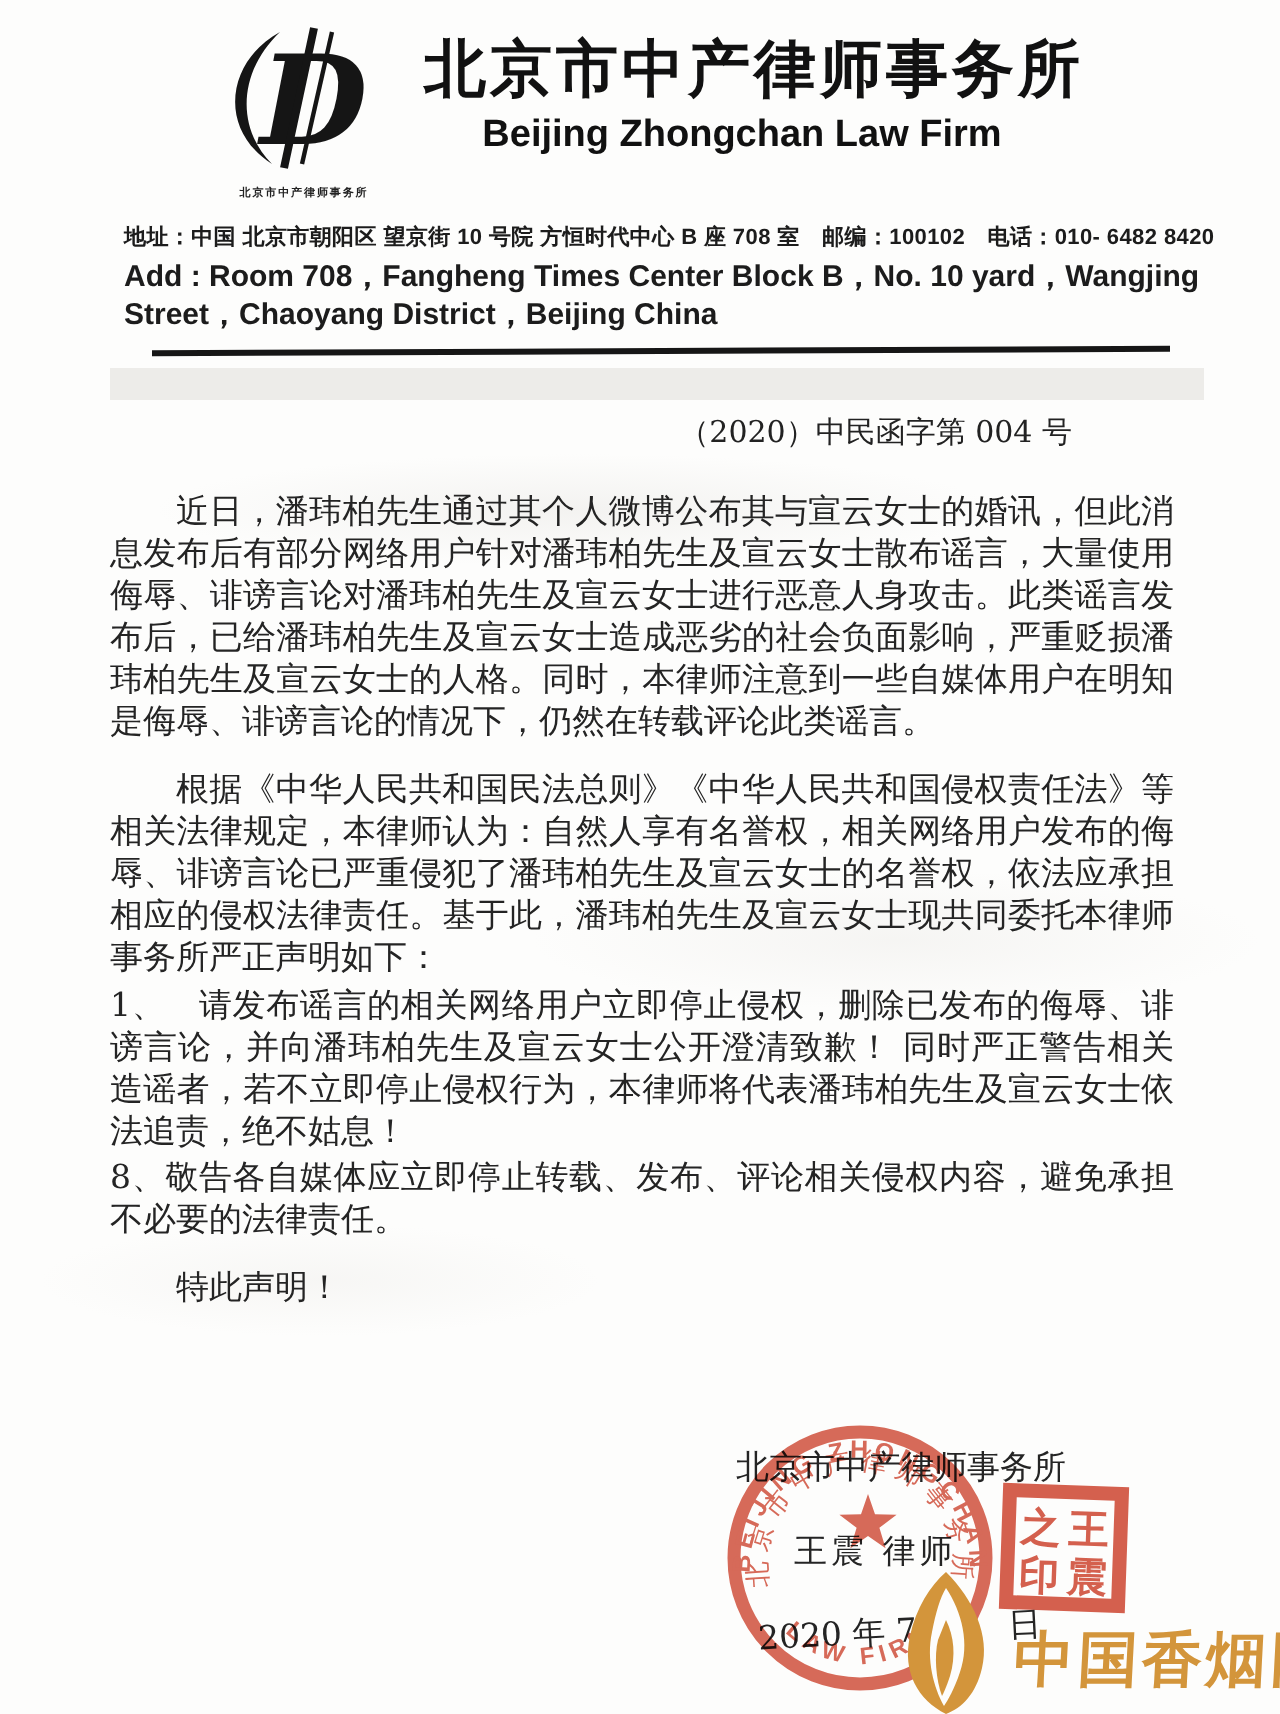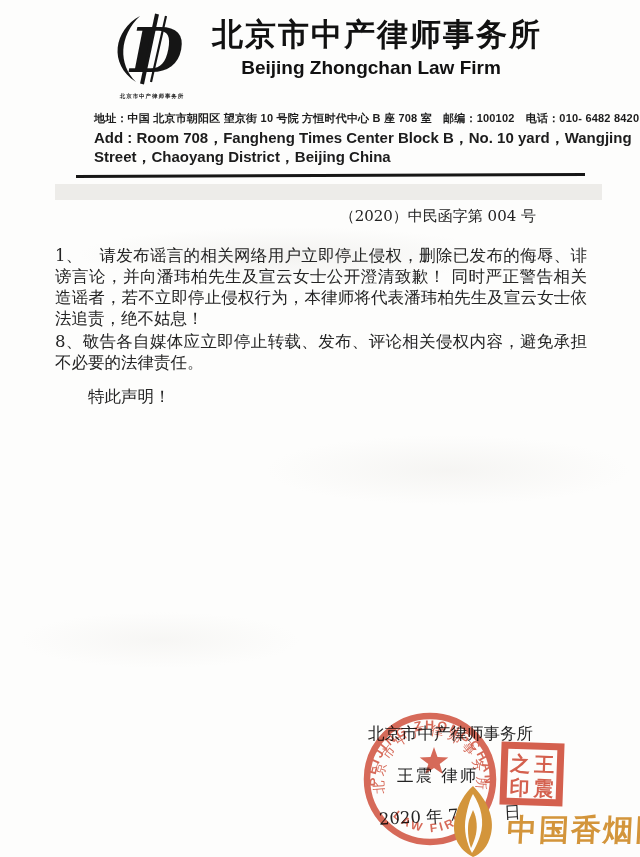--- a/index.html
+++ b/index.html
@@ -15,21 +15,21 @@
     color:#1f1f1f;
   }
   
   .header { display:flex; align-items:flex-start; padding:12px 0 0 96px; }
   .logo-wrap { width:112px; text-align:center; }
   .logo-caption { font-size:6px; letter-spacing:1px; color:#222; white-space:nowrap; transform:scale(.92); font-weight:bold; }
   .name-block { width:318px; margin-left:4px; text-align:center; padding-top:2px; }
   .firm-zh { font-size:31px; font-weight:bold; letter-spacing:2px; white-space:nowrap; color:#111; }
   .firm-en { font-size:19px; font-weight:bold; font-family:"Liberation Sans", sans-serif; color:#111; margin-top:1px; }
   
-  .address { padding:10px 0 0 94px; font-family:"Liberation Sans", sans-serif; color:#1c1c1c; }
+  .address { padding:10px 0 0 62px; font-family:"Liberation Sans", sans-serif; color:#1c1c1c; }
   .addr-zh { font-size:11px; font-weight:bold; letter-spacing:.2px; }
   .addr-en { font-size:15px; font-weight:bold; margin-top:3px; }
   
   .black-rule { height:3px; background:#161616; margin:7px 55px 0 76px; transform:rotate(-.25deg); }
   .gray-strip { height:16px; background:#e9e7e3; margin:7px 38px 0 55px; opacity:.8; }
   
   .doc-title { text-align:center; font-size:25px; font-weight:600; letter-spacing:11px; margin-top:9px; color:#222; }
   .doc-ref { text-align:right; margin-right:104px; font-size:15px; margin-top:7px; color:#222; }
   
   .body-text { margin:19px 53px 0 55px; font-size:16.5px; line-height:21px; text-align:justify; color:#242424; }
@@ -76,20 +76,22 @@
     <div class="addr-zh">地址：中国 北京市朝阳区 望京街 10 号院 方恒时代中心 B 座 708 室　邮编：100102　电话：010- 6482 8420</div>
     <div class="addr-en">Add : Room 708，Fangheng Times Center Block B，No. 10 yard，Wangjing Street，Chaoyang District，Beijing China</div>
   </div>
 
   <div class="black-rule"></div>
   <div class="gray-strip"></div>
 
   <div class="doc-ref">（2020）中民函字第 004 号</div>
 
   <div class="body-text">
+    <p class="para">近日，潘玮柏先生通过其个人微博公布其与宣云女士的婚讯，但此消息发布后有部分网络用户针对潘玮柏先生及宣云女士散布谣言，大量使用侮辱、诽谤言论对潘玮柏先生及宣云女士进行恶意人身攻击。此类谣言发布后，已给潘玮柏先生及宣云女士造成恶劣的社会负面影响，严重贬损潘玮柏先生及宣云女士的人格。同时，本律师注意到一些自媒体用户在明知是侮辱、诽谤言论的情况下，仍然在转载评论此类谣言。</p>
+    <p class="para">根据《中华人民共和国民法总则》《中华人民共和国侵权责任法》等相关法律规定，本律师认为：自然人享有名誉权，相关网络用户发布的侮辱、诽谤言论已严重侵犯了潘玮柏先生及宣云女士的名誉权，依法应承担相应的侵权法律责任。基于此，潘玮柏先生及宣云女士现共同委托本律师事务所严正声明如下：</p>
     <p class="item first">1、　请发布谣言的相关网络用户立即停止侵权，删除已发布的侮辱、诽谤言论，并向潘玮柏先生及宣云女士公开澄清致歉！ 同时严正警告相关造谣者，若不立即停止侵权行为，本律师将代表潘玮柏先生及宣云女士依法追责，绝不姑息！</p>
     <p class="item">8、敬告各自媒体应立即停止转载、发布、评论相关侵权内容，避免承担不必要的法律责任。</p>
     <p class="closing">特此声明！</p>
   </div>
 
   <div class="sig-firm">北京市中产律师事务所</div>
   <div class="sig-lawyer">王震  律师</div>
   <div class="sig-date">
     <span>2020 年 7 月</span><span class="day-gap"></span><span>日</span>
   </div>

